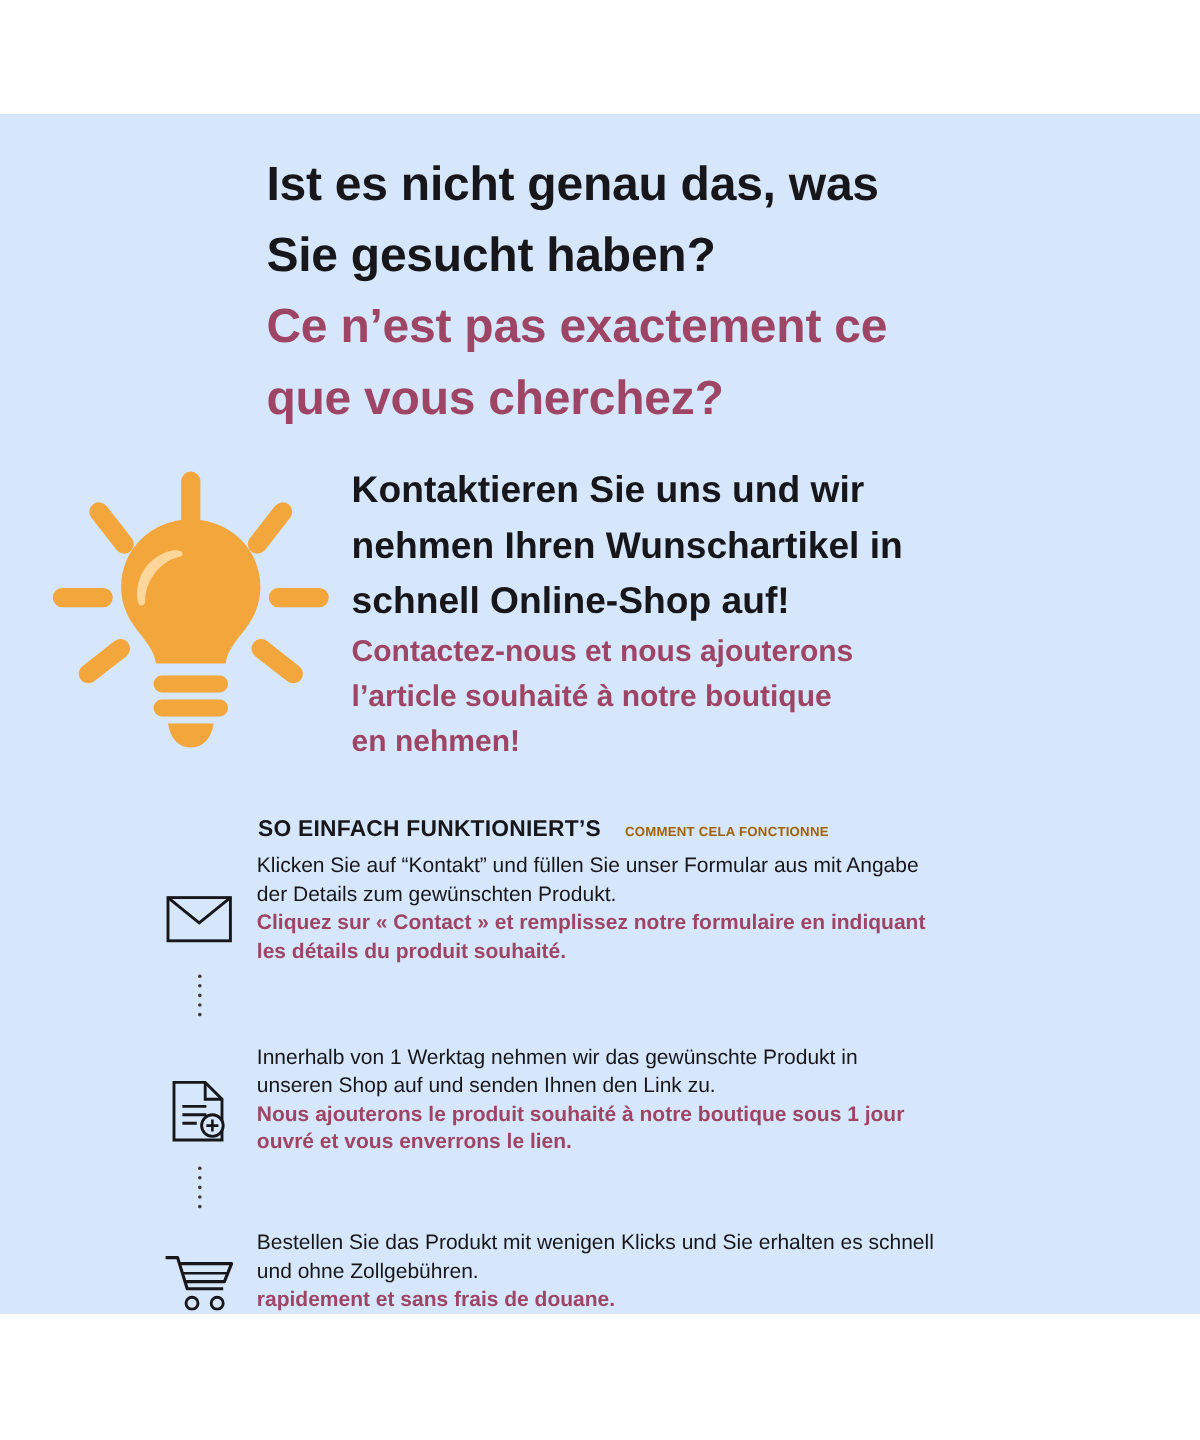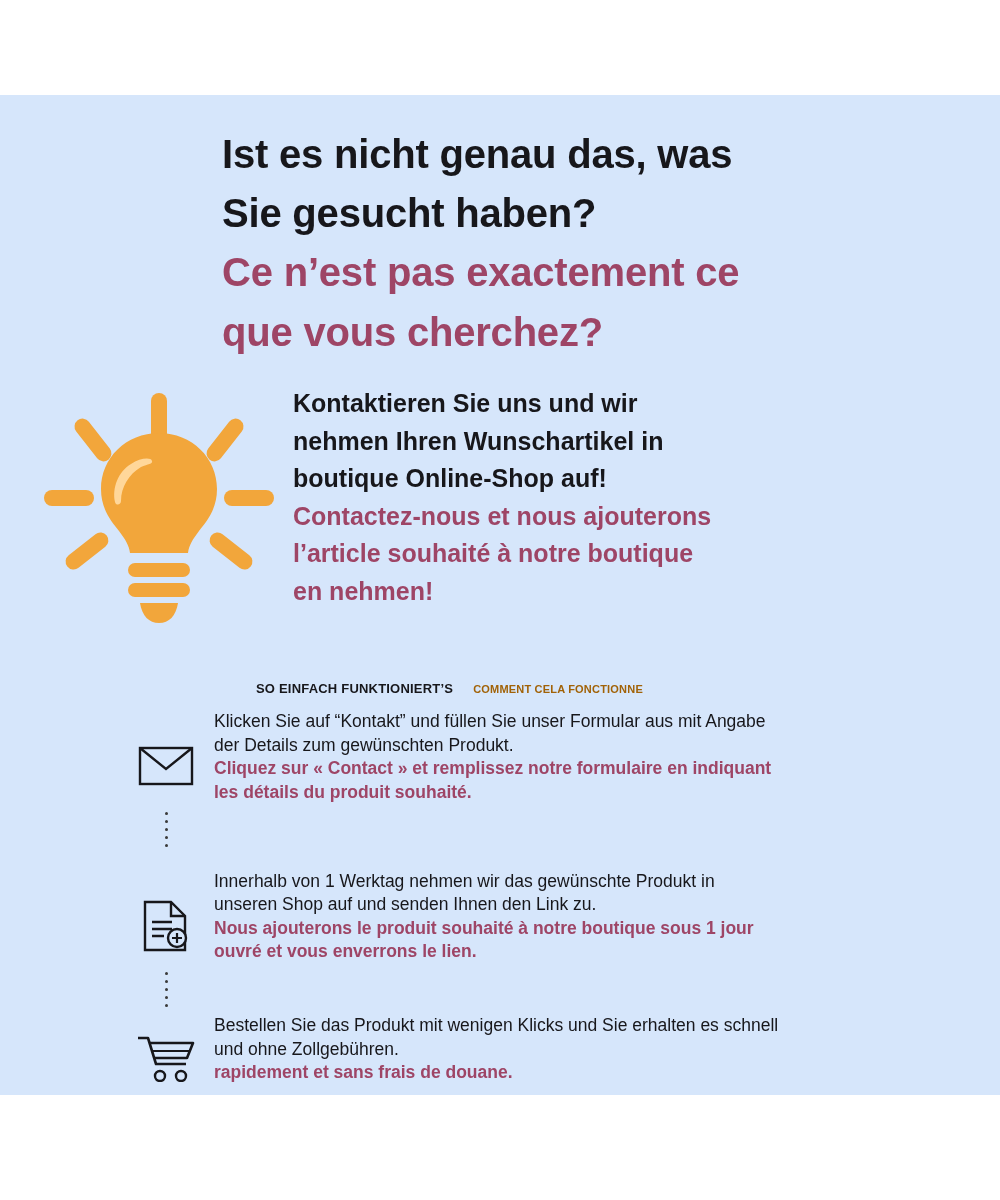--- a/index.html
+++ b/index.html
@@ -64,21 +64,21 @@
   }
 
   
   .sub {
     position: absolute;
     left: 293px;
     top: 385px;
     width: 600px;
   }
   .sub .de {
-    font-size: 25px;
+    font-size: 31px;
     line-height: 1.5;
     font-weight: 700;
     color: #17171b;
   }
   .sub .fr {
     font-size: 25px;
     line-height: 1.5;
     font-weight: 600;
     color: #9e4566;
   }
@@ -86,25 +86,24 @@
   
   .how-head {
     position: absolute;
     left: 215px;
     top: 681px;
     display: flex;
     align-items: baseline;
     gap: 20px;
   }
   .how-head .de {
-    font-size: 13px;
+    font-size: 19px;
     font-weight: 700;
     color: #17171b;
     letter-spacing: 0.2px;
-    margin-left: 41px;
   }
   .how-head .fr {
     font-size: 11px;
     font-weight: 600;
     color: #a16207;
     letter-spacing: 0.2px;
   }
 
   
   .steps {
@@ -153,21 +152,21 @@
   }
   .dots i {
     display: block;
     width: 3px;
     height: 3px;
     border-radius: 50%;
     background: #3a3a3a;
   }
 
   .step-2 { margin-top: 15px; }
-  .step-3 { }
+  .step-3 { margin-top: 10px; }
 </style>
 </head>
 <body>
 
 <div class="page">
 
   <div class="banner"></div>
 
   <div class="headline">
     <div class="de">Ist es nicht genau das, was</div>
@@ -198,21 +197,21 @@
         <rect x="90" y="178" width="62" height="14" rx="7"></rect>
         <rect x="90" y="198" width="62" height="14" rx="7"></rect>
         <path d="M102 218h38c-2 13-9 20-19 20s-17-7-19-20z"></path>
       </g>
     </svg>
   </div>
 
   <div class="sub">
     <div class="de">Kontaktieren Sie uns und wir</div>
     <div class="de">nehmen Ihren Wunschartikel in</div>
-    <div class="de">boutique Online-Shop auf!</div>
+    <div class="de">schnell Online-Shop auf!</div>
     <div class="fr">Contactez-nous et nous ajouterons</div>
     <div class="fr">l’article souhaité à notre boutique</div>
     <div class="fr">en nehmen!</div>
   </div>
 
   <div class="how-head">
     <span class="de">SO EINFACH FUNKTIONIERT’S</span>
     <span class="fr">COMMENT CELA FONCTIONNE</span>
   </div>
 

